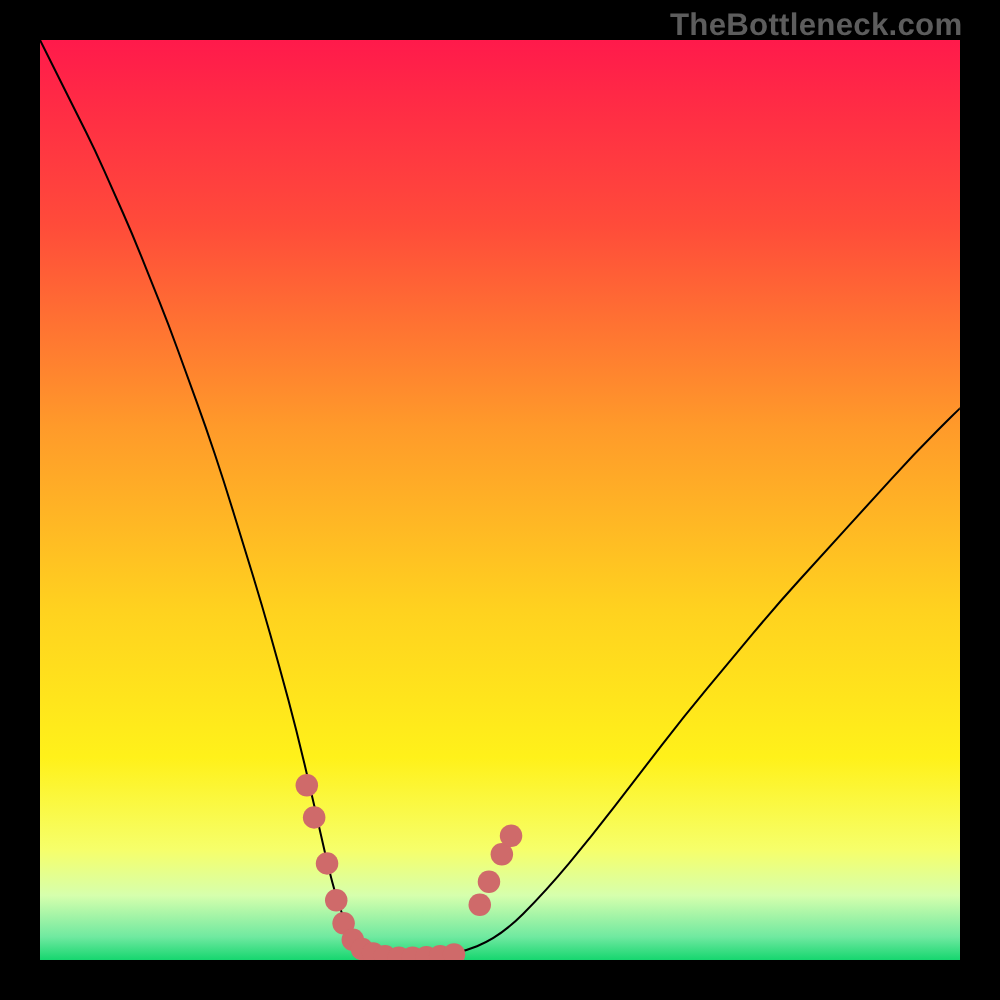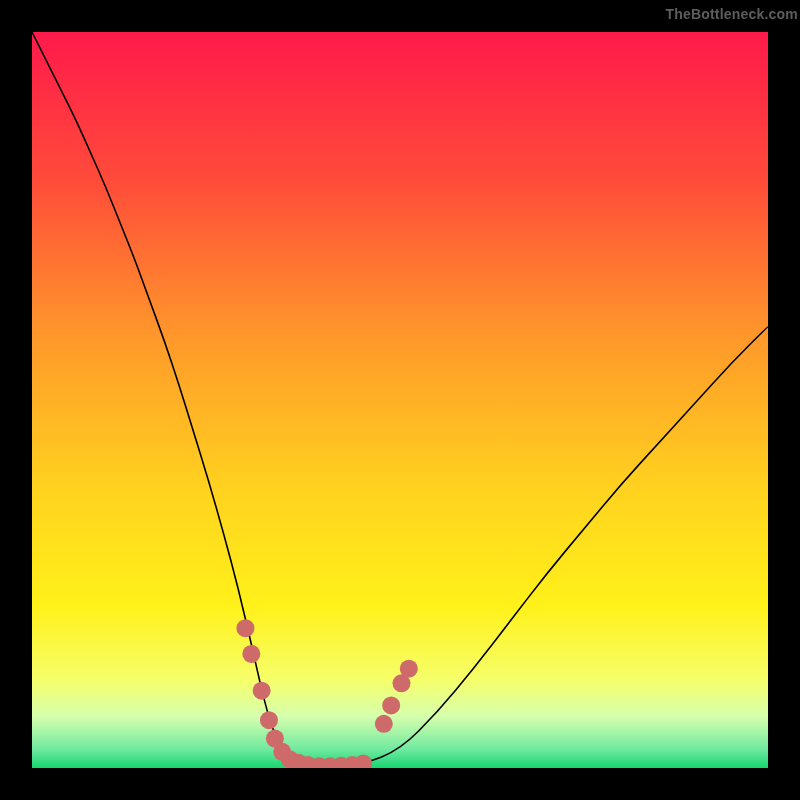--- a/index.html
+++ b/index.html
@@ -23,22 +23,22 @@
     position: absolute;
     left: 32px;
     top: 32px;
     width: 736px;
     height: 736px;
     overflow: hidden;
   }
   .watermark {
     position: absolute;
     top: 6px;
-    right: 2px;
-    font-size: 14px;
+    right: 30px;
+    font-size: 25px;
     font-weight: 600;
     color: #5d5d5d;
     letter-spacing: 0.2px;
   }
   svg {
     display: block;
   }
 </style>
 </head>
 <body>

